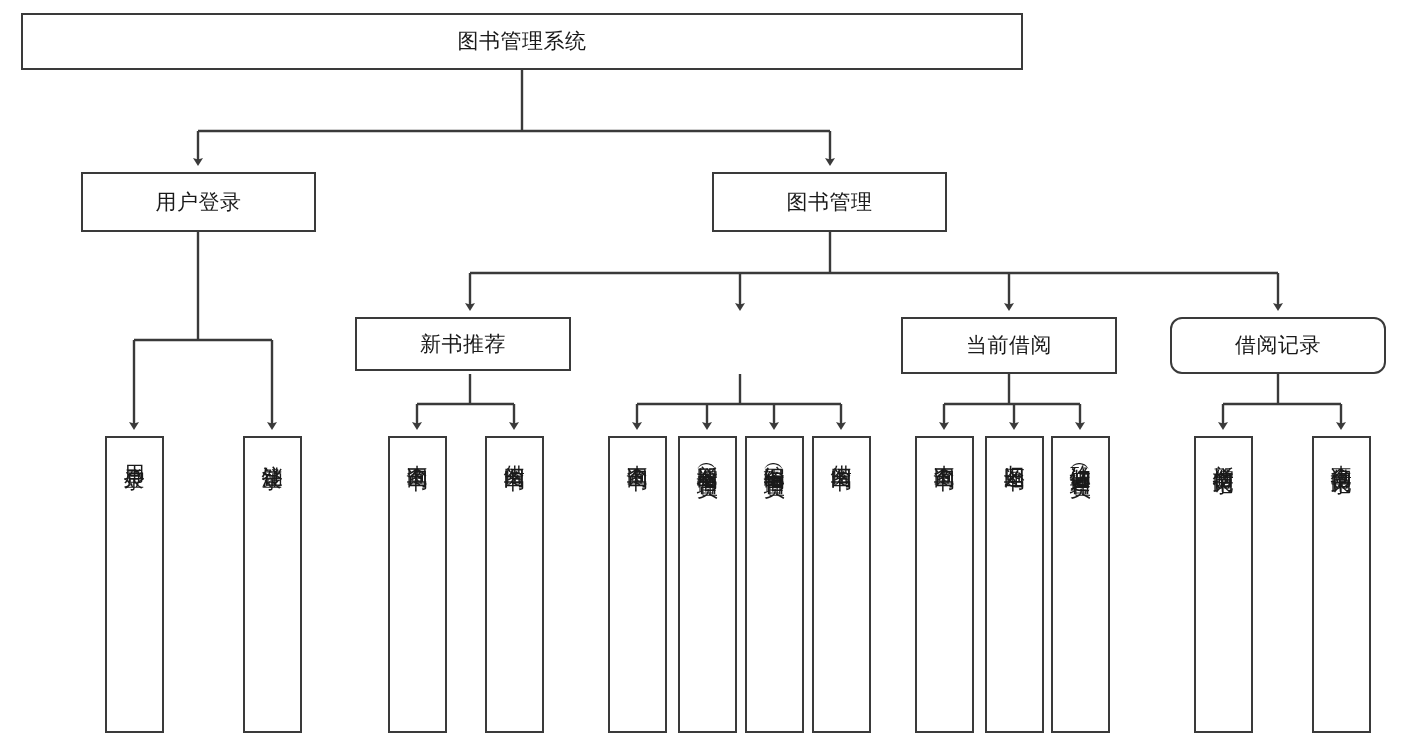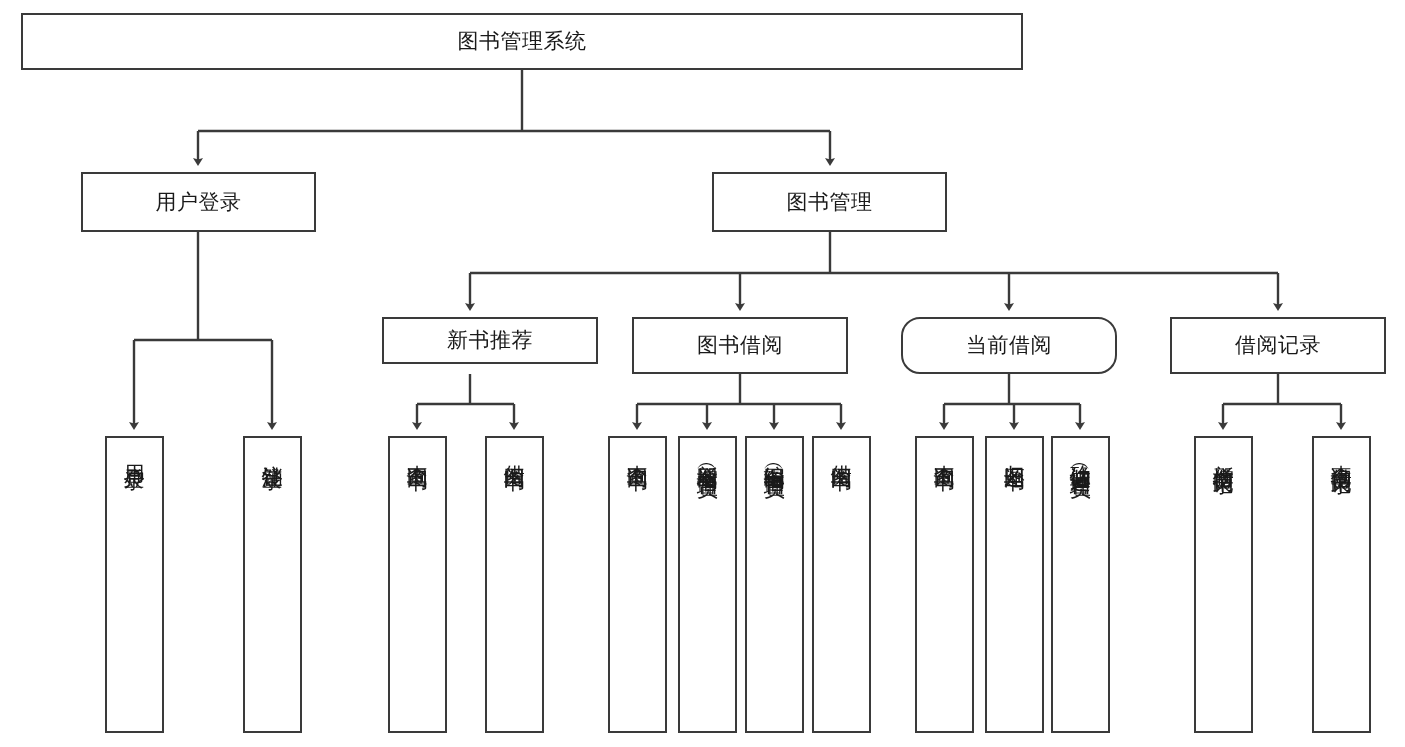--- a/index.html
+++ b/index.html
@@ -124,30 +124,27 @@
     <span class="node-label">图书管理系统</span>
   </div>
 
   <div class="node horiz" style="left:81px; top:172px; width:235px; height:60px;">
     <span class="node-label">用户登录</span>
   </div>
   <div class="node horiz" style="left:712px; top:172px; width:235px; height:60px;justify-content:center;">
     <span class="node-label">图书管理</span>
   </div>
 
-  <div class="node horiz" style="left:382px; top:317px; width:216px; height:47px;">
+  <div class="node horiz" style="left:355px; top:317px; width:216px; height:54px;">
     <span class="node-label">新书推荐</span>
   </div>
-  <div class="node horiz" style="left:632px; top:317px; width:216px; height:57px;">
-    <span class="node-label">图书借阅</span>
-  </div>
-  <div class="node horiz" style="left:901px; top:317px; width:216px; height:57px;border-radius:19px;">
+  <div class="node horiz" style="left:901px; top:317px; width:216px; height:57px;">
     <span class="node-label">当前借阅</span>
   </div>
-  <div class="node horiz" style="left:1170px; top:317px; width:216px; height:57px;">
+  <div class="node horiz" style="left:1170px; top:317px; width:216px; height:57px;border-radius:12px;">
     <span class="node-label">借阅记录</span>
   </div>
 
   <div class="node vert" style="left:105px; top:436px; width:59px; height:297px;">
     <span class="node-label">用户登录</span>
   </div>
   <div class="node vert" style="left:243px; top:436px; width:59px; height:297px;">
     <span class="node-label">注销登录</span>
   </div>
   <div class="node vert" style="left:388px; top:436px; width:59px; height:297px;">

